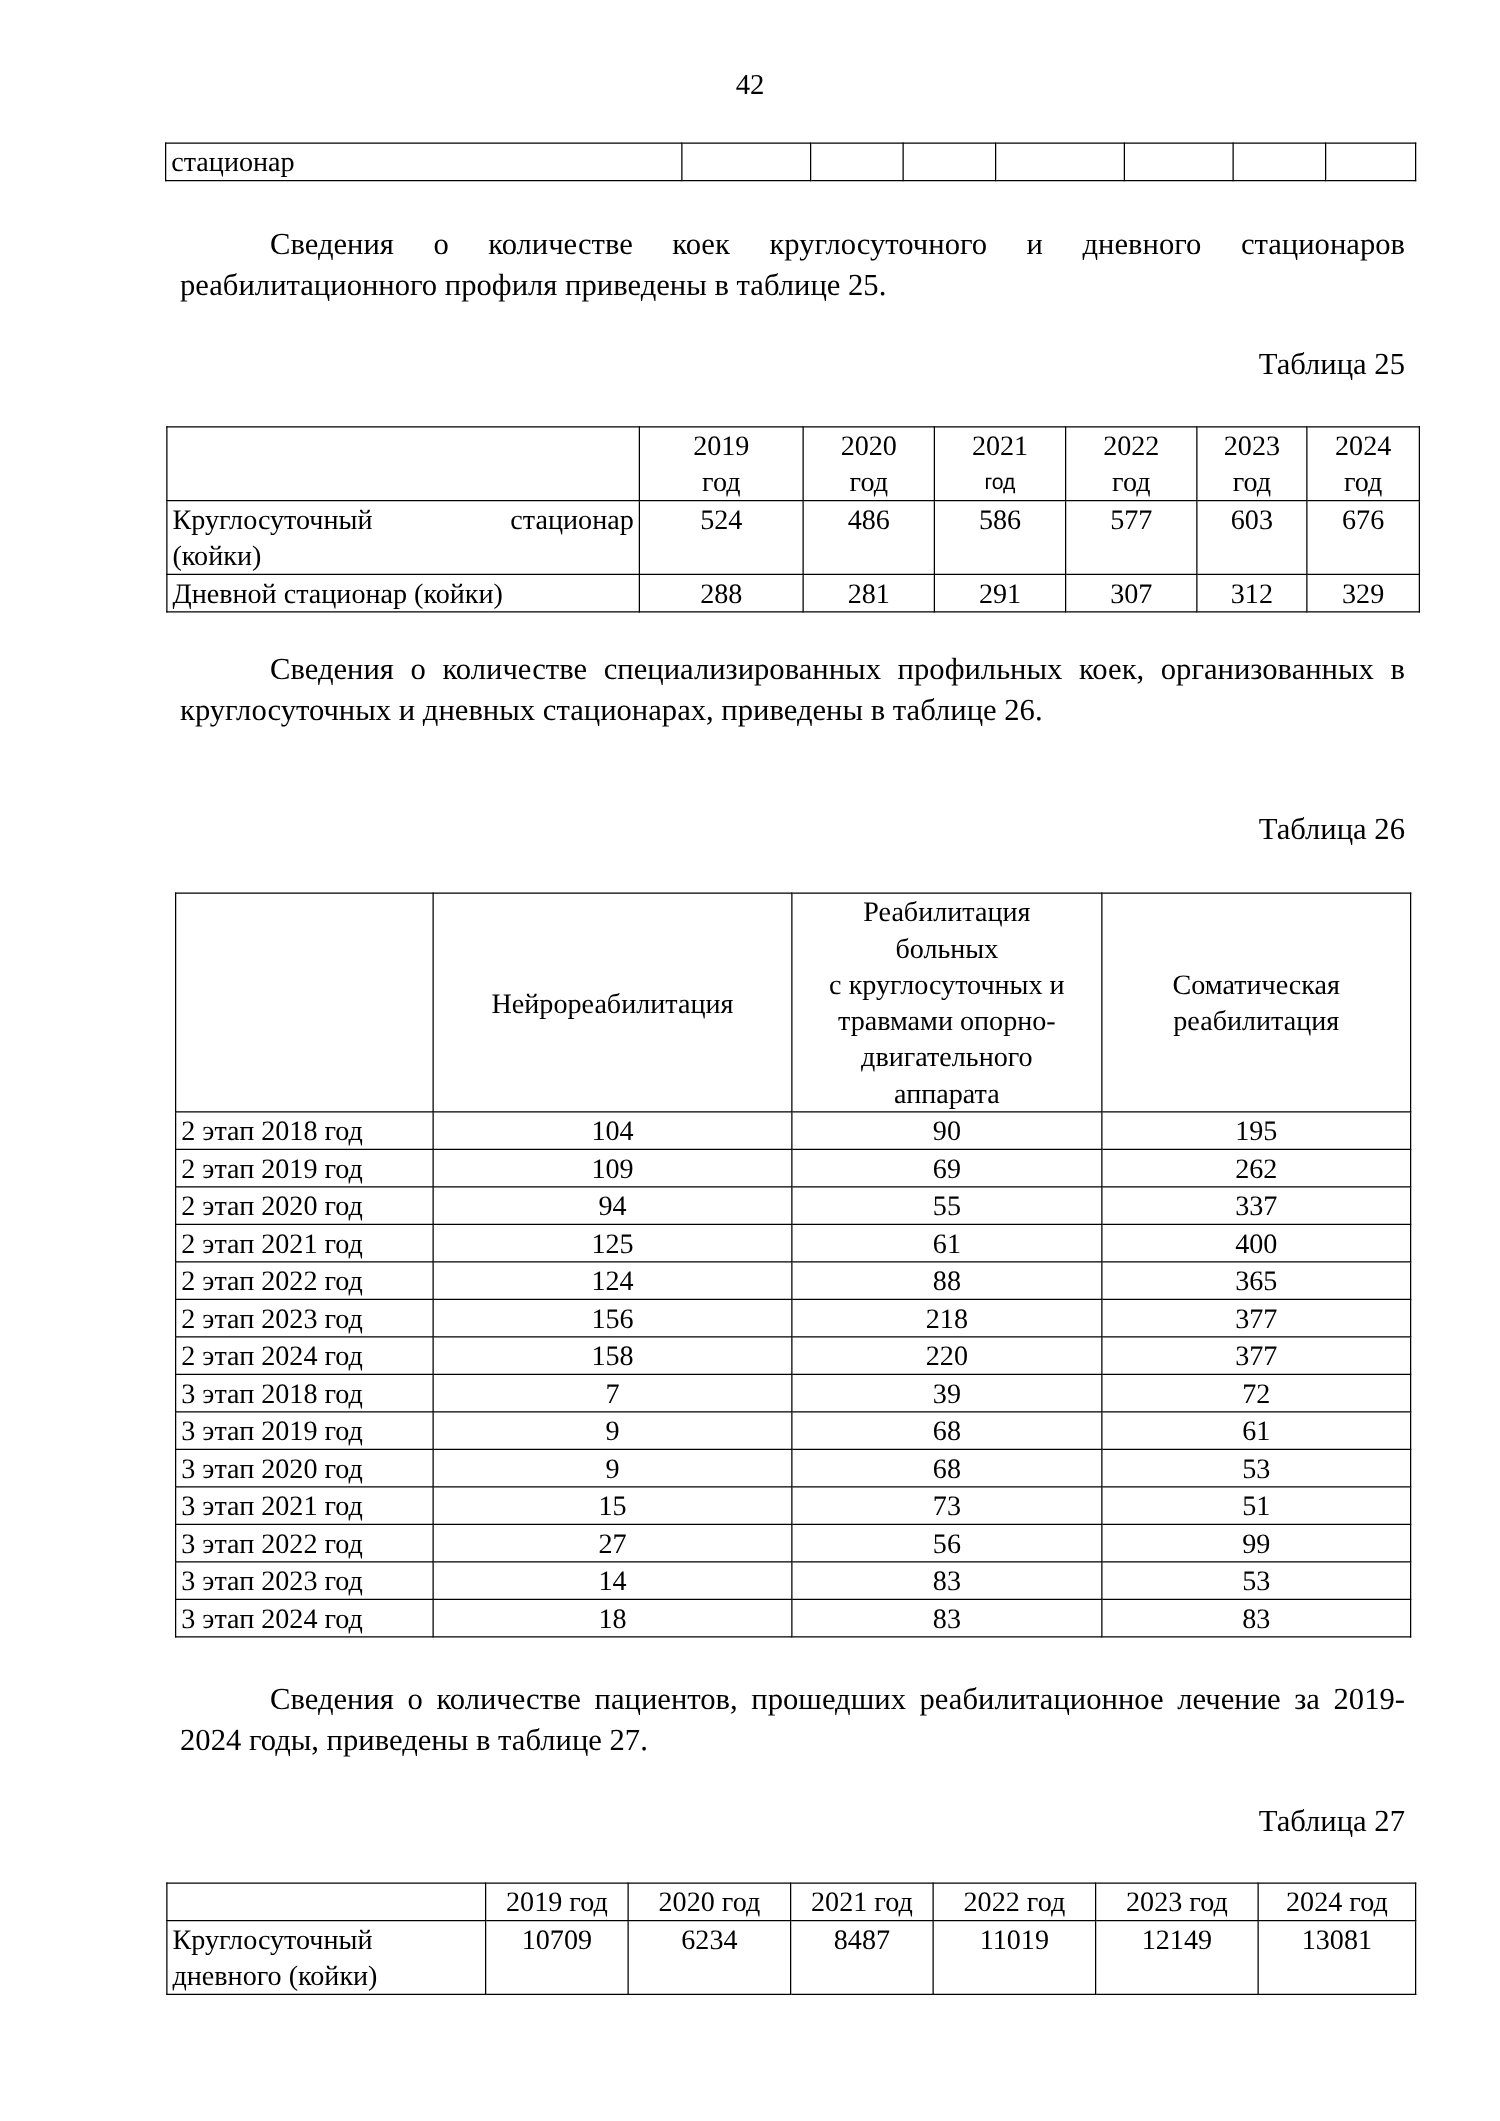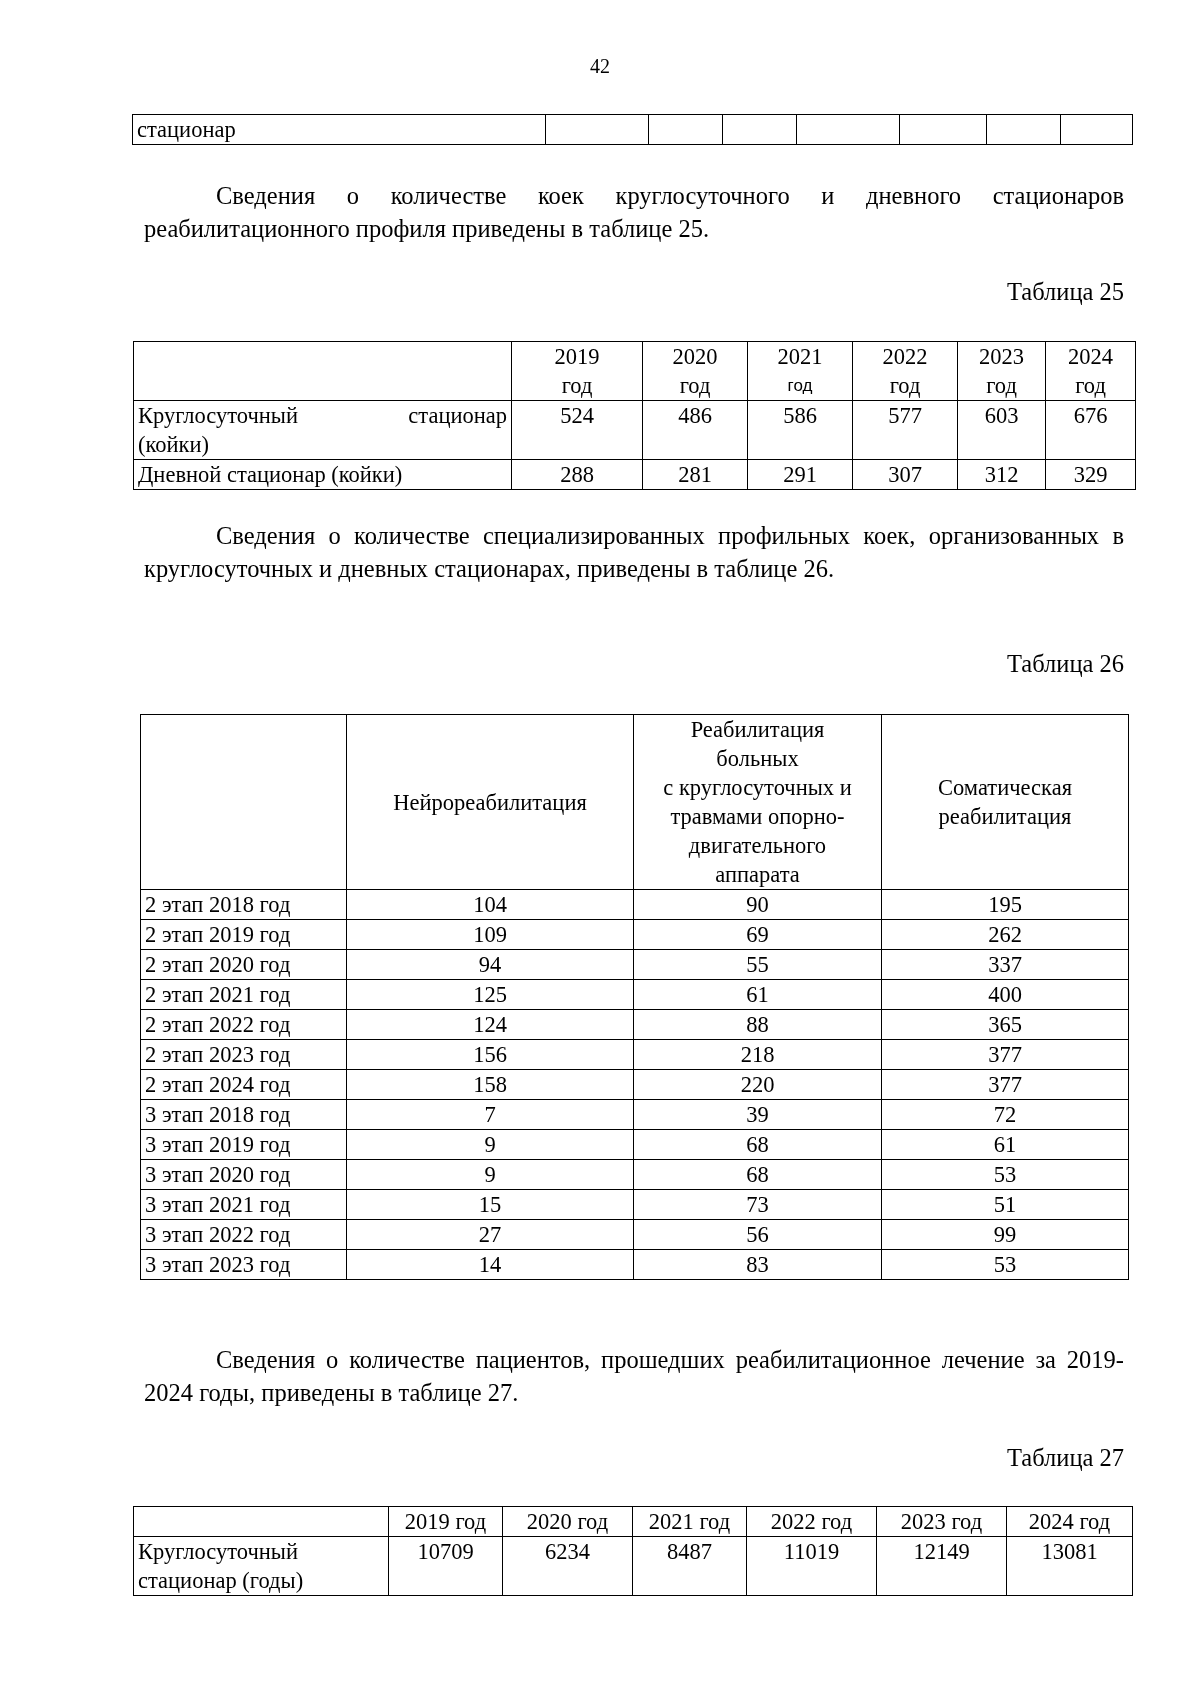--- a/index.html
+++ b/index.html
@@ -1,19 +1,19 @@
 <!DOCTYPE html>
 <html><head>
 <meta charset="utf-8">
 <style>
   html, body { margin:0; padding:0; background:#fff; }
   body { width:1200px; height:1697px; position:relative; overflow:hidden;
          font-family:"Liberation Serif", "DejaVu Serif", serif; color:#000; font-size:24px; }
   .abs { position:absolute; }
-  .pagenum { left:0; width:1200px; top:55px; text-align:center; font-size:20px; }
+  .pagenum { left:0; width:1200px; top:55px; text-align:center; font-size:23px; }
   table { border-collapse:collapse; position:absolute; table-layout:fixed; }
   td, th { border:1px solid #000; padding:0 4px; font-weight:normal; vertical-align:top;
            font-size:22.5px; line-height:29px; }
   .c { text-align:center; }
   .para { left:144px; width:980px; text-align:justify; font-size:24.5px; line-height:33px; }
   .para .indent { display:inline-block; width:72px; }
   .caption { right:76px; font-size:24.5px; }
   .small-god { font-family:"Liberation Sans", sans-serif; font-size:17px; }
   .justify-row { display:flex; justify-content:space-between; }
 </style>
@@ -221,20 +221,26 @@
         <td class="c">27</td>
         <td class="c">56</td>
         <td class="c">99</td>
       </tr>
       <tr>
         <td style="white-space: nowrap;">3 этап 2023 год</td>
         <td class="c">14</td>
         <td class="c">83</td>
         <td class="c">53</td>
       </tr>
+      <tr>
+        <td style="white-space: nowrap;">3 этап 2024 год</td>
+        <td class="c">18</td>
+        <td class="c">83</td>
+        <td class="c">83</td>
+      </tr>
     </tbody>
 </table>
 
 <div class="abs para" style="top:1343px;">
   <span class="indent"></span><span>Сведения о количестве пациентов, прошедших реабилитационное лечение за 2019-2024 годы, приведены в таблице 27.</span>
 </div>
 
 <div class="abs caption" style="top:1444px;">Таблица 27</div>
 
 <table style="left:133px; top:1506px; width:999px;">
@@ -253,21 +259,21 @@
     <td class="c">2019 год</td>
     <td class="c">2020 год</td>
     <td class="c">2021 год</td>
     <td class="c">2022 год</td>
     <td class="c">2023 год</td>
     <td class="c">2024 год</td>
   </tr>
   <tr>
     <td>
       <div>Круглосуточный</div>
-      <div>стационар (годы)</div>
+      <div>дневного (койки)</div>
     </td>
     <td class="c">10709</td>
     <td class="c">6234</td>
     <td class="c">8487</td>
     <td class="c">11019</td>
     <td class="c">12149</td>
     <td class="c">13081</td>
   </tr>
 </tbody>
   </table>

